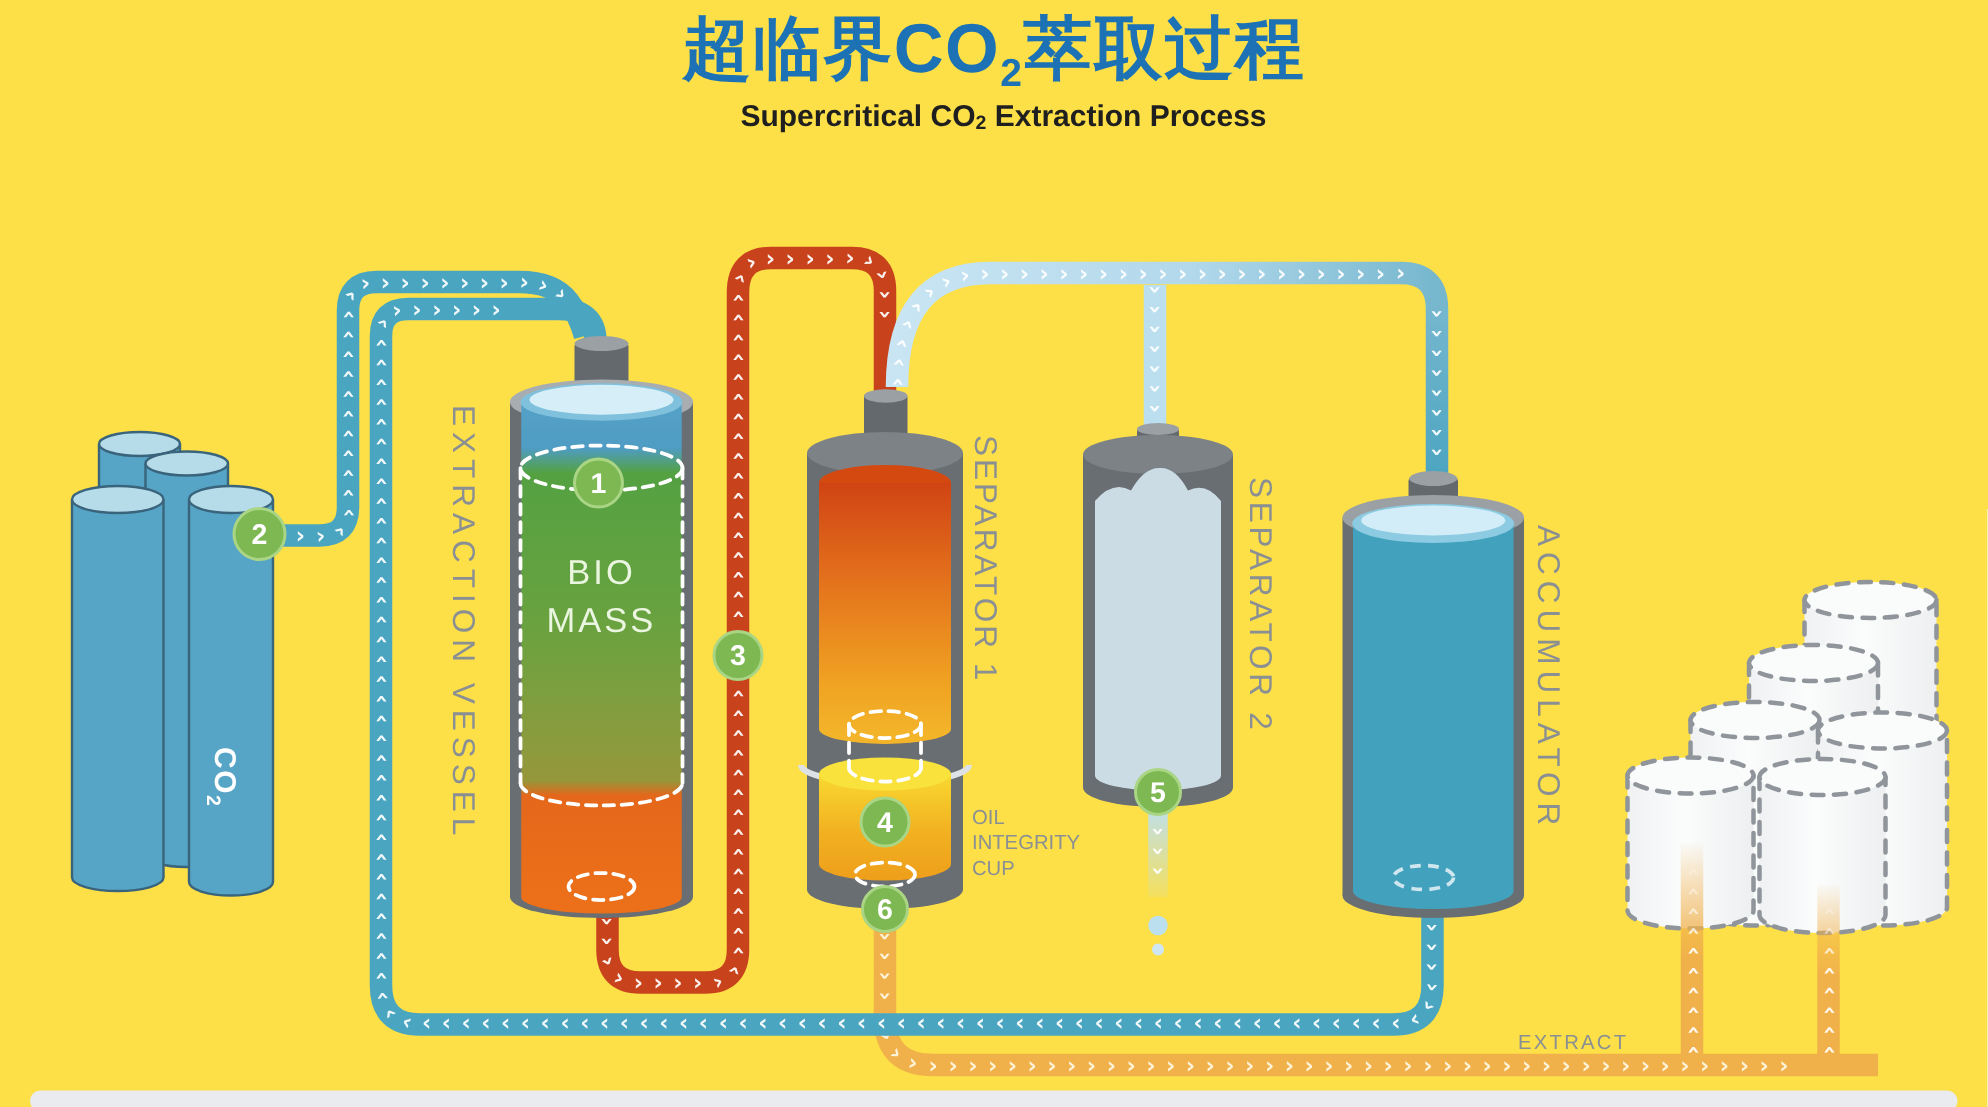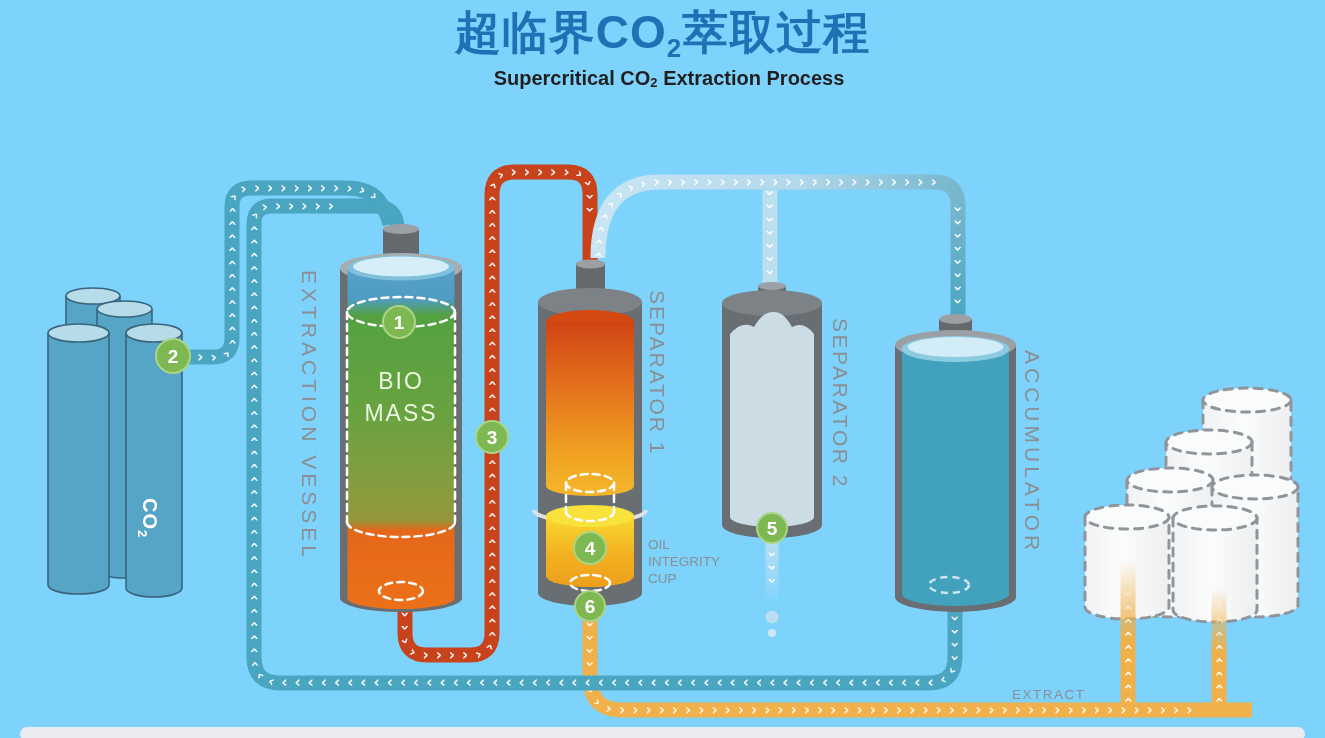--- a/index.html
+++ b/index.html
@@ -1,16 +1,16 @@
 <!DOCTYPE html>
 <html><head>
 <meta charset="utf-8">
 <style>
   html,body{margin:0;padding:0;background:#fff;}
-  #stage{position:relative;width:1325px;height:738px;background:#7dd3fc;overflow:hidden;
+  #stage{position:relative;width:1325px;height:738px;background:#fde047;overflow:hidden;
          font-family:"Liberation Sans","DejaVu Sans",sans-serif;}
   #titleblock{position:absolute;top:0;left:0;width:100%;text-align:center;z-index:2;}
   .zh-title{margin:4px 0 0 0;font-size:46px;font-weight:bold;letter-spacing:1px;line-height:1.25;}
   .zh-title .co{font-family:"Liberation Sans","DejaVu Sans",sans-serif;}
   .zh-title sub{font-size:26px;vertical-align:-9px;font-weight:bold;}
   .en-subtitle{margin:2px 0 0 0;font-size:20px;font-weight:bold;padding-left:13px;}
   .en-subtitle sub{font-size:13px;vertical-align:-2px;font-weight:bold;}
   svg{position:absolute;top:0;left:0;}
   text{user-select:none;}
   .pipe{fill:none;stroke-width:15;}

